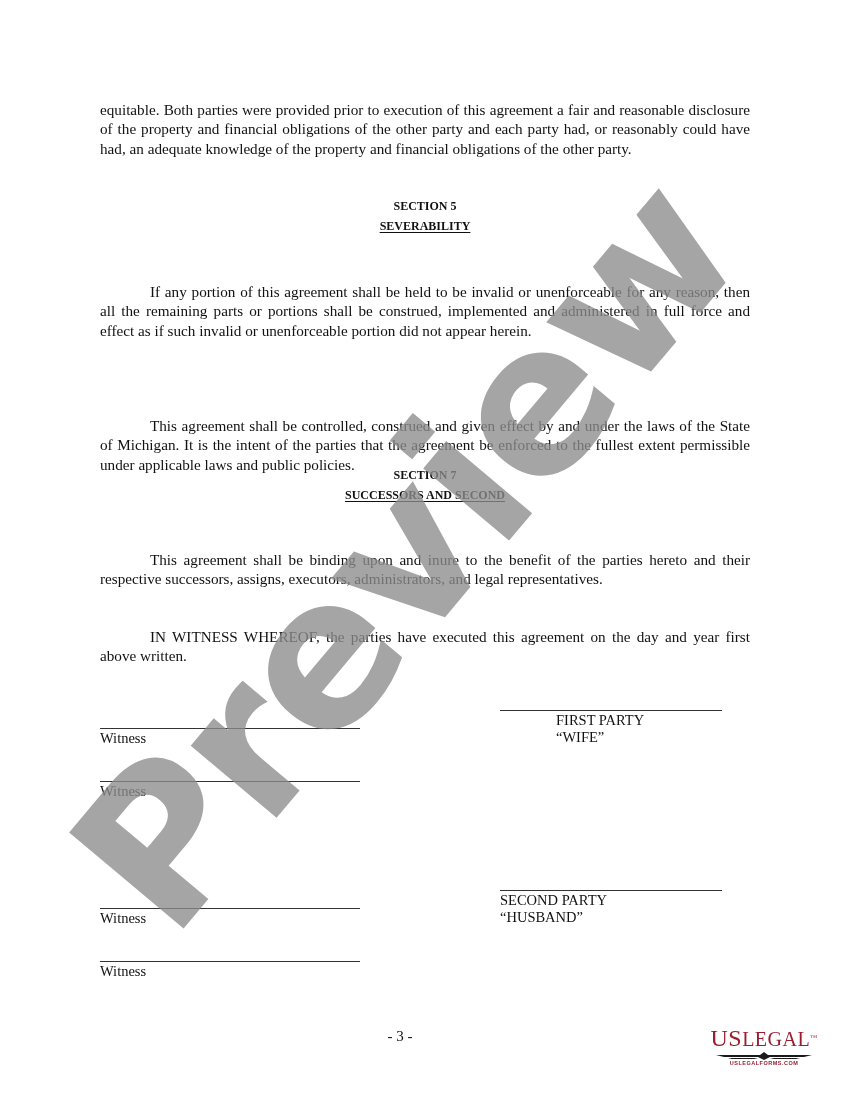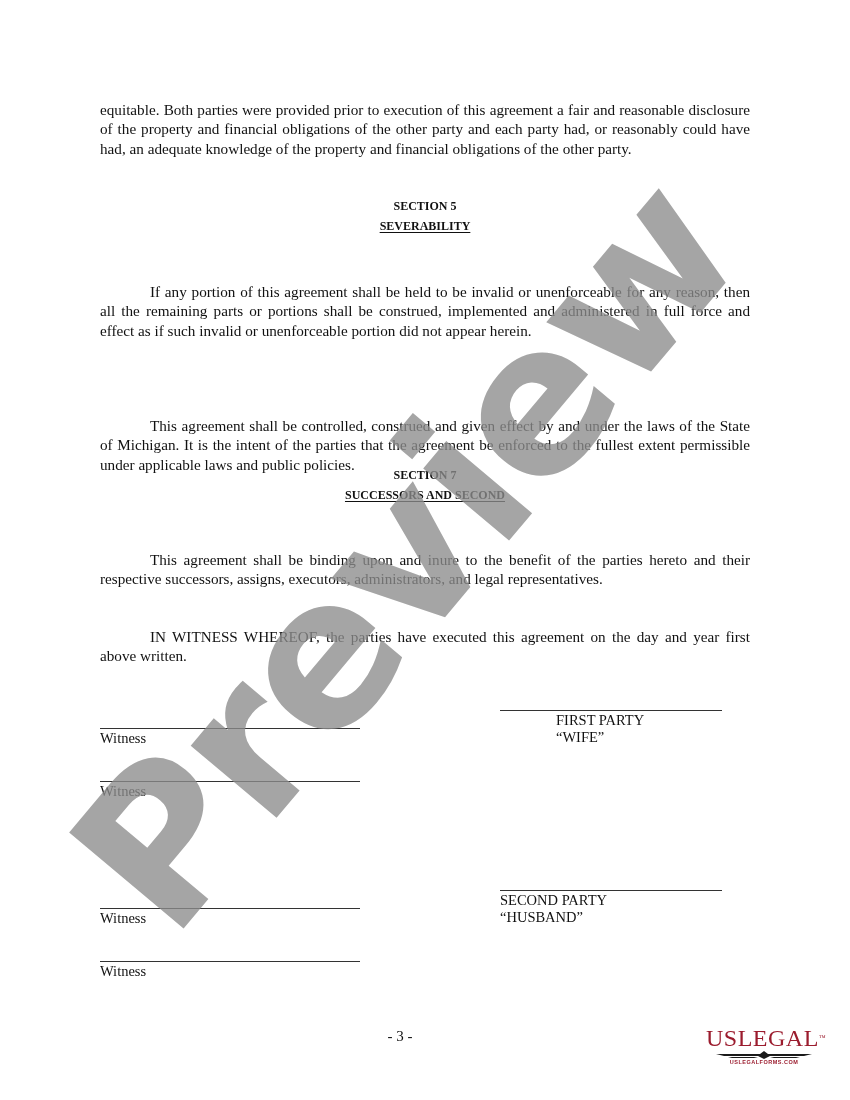--- a/index.html
+++ b/index.html
@@ -13,21 +13,21 @@
   .sec .t { text-decoration: underline; text-underline-offset: 2px; }
   .sigline { position: absolute; border-top: 1px solid #333; height: 0; }
   .siglabel { position: absolute; font-size: 14.5px; }
   .pagenum { position: absolute; left: 0; width: 800px; text-align: center; top: 1028px; font-size: 15px; }
   .watermark { position: absolute; left: 405px; top: 555px; transform: translate(-50%, -50%) rotate(-50deg);
                font-family: "DejaVu Sans", "Liberation Sans", sans-serif; font-weight: bold;
                font-size: 205px; letter-spacing: -4px; color: #8c8c8c; opacity: 0.78; white-space: nowrap;
                pointer-events: none; line-height: 1; }
   .logo { position: absolute; left: 706px; top: 1026px; width: 116px; height: 44px; text-align: center; }
   .logo .brand { font-family: "Liberation Serif", "DejaVu Serif", serif; color: #9b1c2e; font-size: 24px; letter-spacing: 0.5px; line-height: 24px; }
-  .logo .brand .small { font-size: 24px; }
+  .logo .brand .small { font-size: 20px; }
   .logo .tm { font-size: 7px; vertical-align: top; color: #9b1c2e; }
   .logo .wing { display: block; margin: 1px auto 0; }
   .logo .url { font-family: "Liberation Sans", "DejaVu Sans", sans-serif; font-size: 5.5px; font-weight: bold; color: #9b1c2e; letter-spacing: 0.5px; }
 </style>
 </head>
 <body>
 
 <div class="page">
 
   <div class="text" style="top:100px;">

